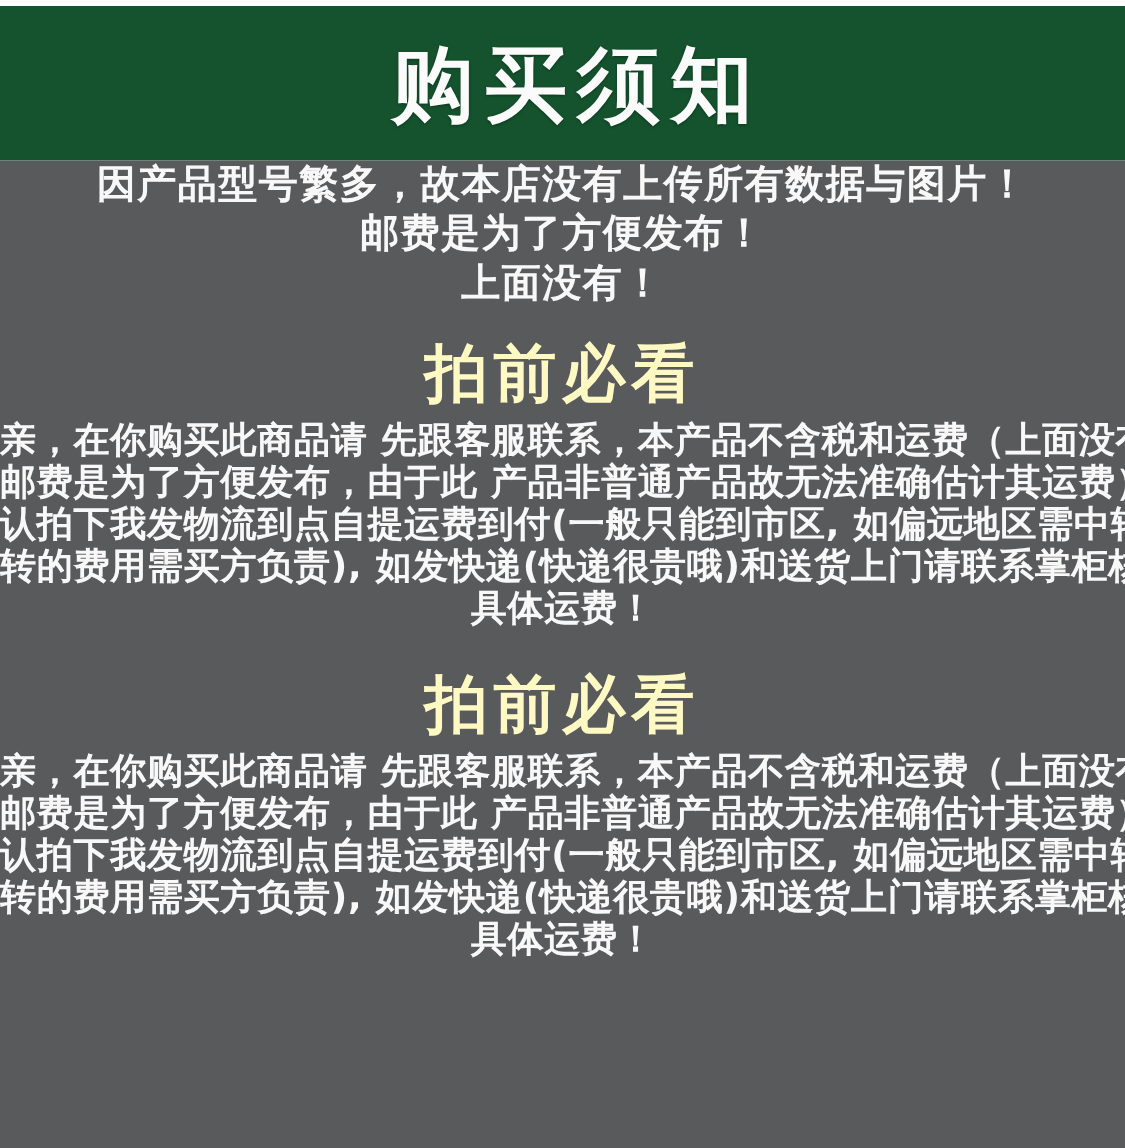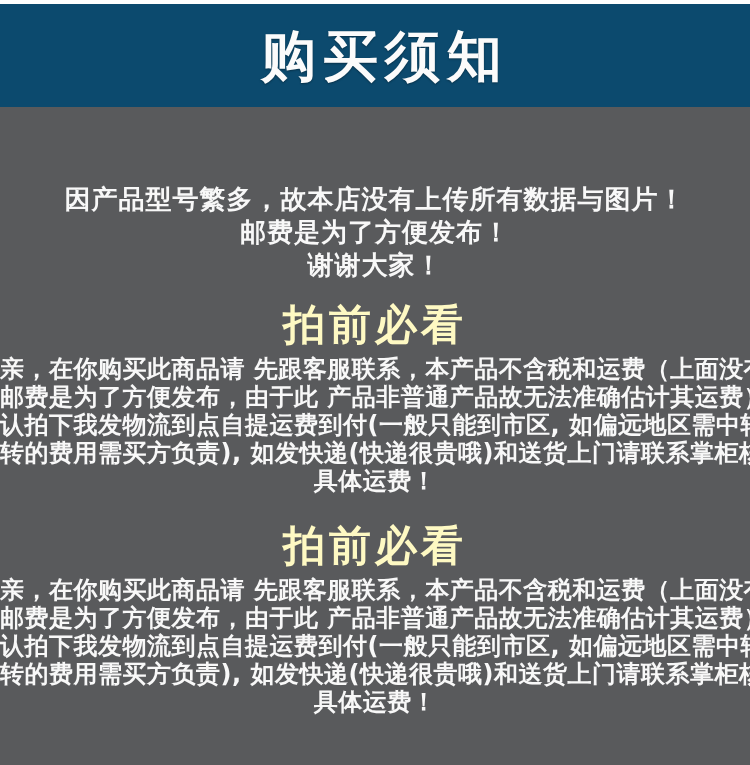--- a/index.html
+++ b/index.html
@@ -30,21 +30,20 @@
     color: #fbfbfb;
     letter-spacing: 7px;
     line-height: 1;
     text-shadow: 0 1px 2px rgba(0,0,0,0.35);
   }
   .notice-body {
     height: 658px;
     background: #595a5c;
     color: #f8f8f8;
     text-align: center;
-    padding-top: 76px;
   }
   .intro-paragraph {
     font-size: 26px;
     font-weight: 700;
     line-height: 33px;
     letter-spacing: 1px;
   }
   .section-heading {
     font-family: "DejaVu Serif", serif;
     font-size: 42px;
@@ -64,30 +63,30 @@
   }
   .text-line { white-space: nowrap; }
 </style>
 </head>
 <body>
 
 <div class="page">
 
   <div class="top-strip" style="background: rgb(255, 255, 255);"></div>
 
-  <div class="header-bar" style="background: #0c4a6e; padding-left: 20px;">
+  <div class="header-bar" style="background: #14532d; padding-left: 20px;">
     <div class="page-title">购买须知</div>
   </div>
 
   <div class="notice-body" style="background: rgb(89, 90, 92); color: rgb(248, 248, 248);">
 
     <div class="intro-paragraph">
       <div class="text-line">因产品型号繁多，故本店没有上传所有数据与图片！</div>
       <div class="text-line">邮费是为了方便发布！</div>
-      <div class="text-line">谢谢大家！</div>
+      <div class="text-line">上面没有！</div>
     </div>
 
     <div class="section-first">
       <div class="section-heading">拍前必看</div>
       <div class="section-paragraph">
         <div class="text-line">亲，在你购买此商品请 先跟客服联系，本产品不含税和运费（上面没有</div>
         <div class="text-line">邮费是为了方便发布，由于此 产品非普通产品故无法准确估计其运费）默</div>
         <div class="text-line">认拍下我发物流到点自提运费到付(一般只能到市区, 如偏远地区需中转, 中</div>
         <div class="text-line">转的费用需买方负责), 如发快递(快递很贵哦)和送货上门请联系掌柜核实</div>
         <div class="text-line">具体运费！</div>

